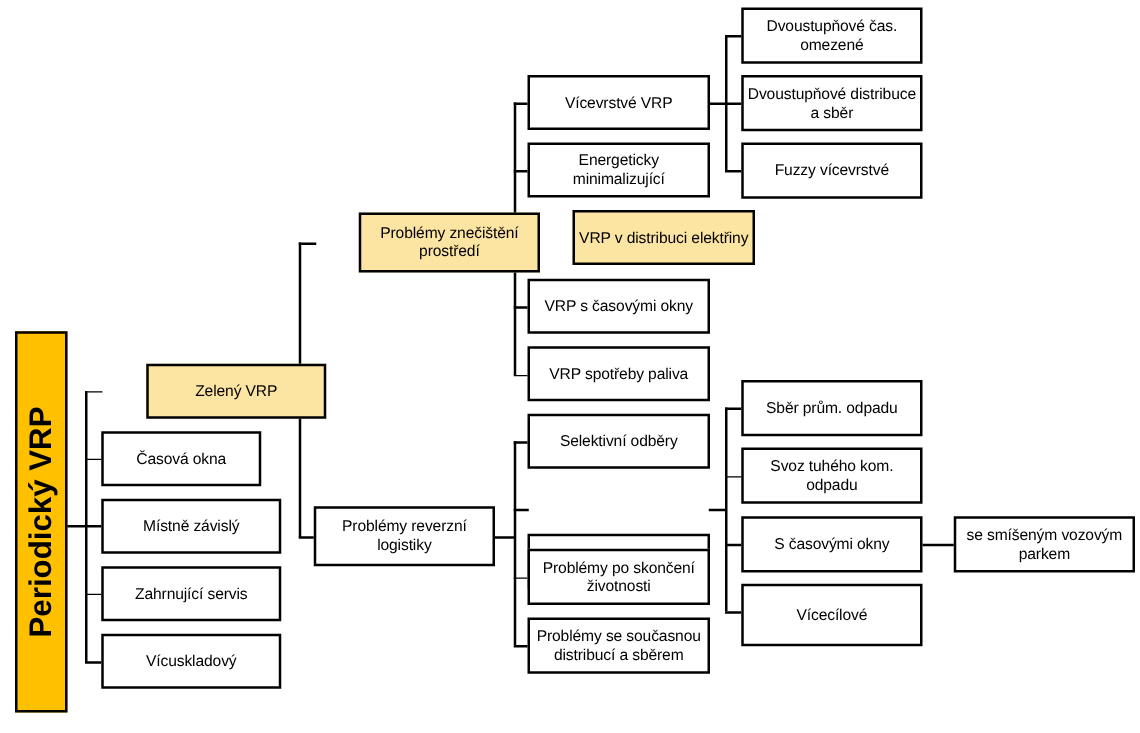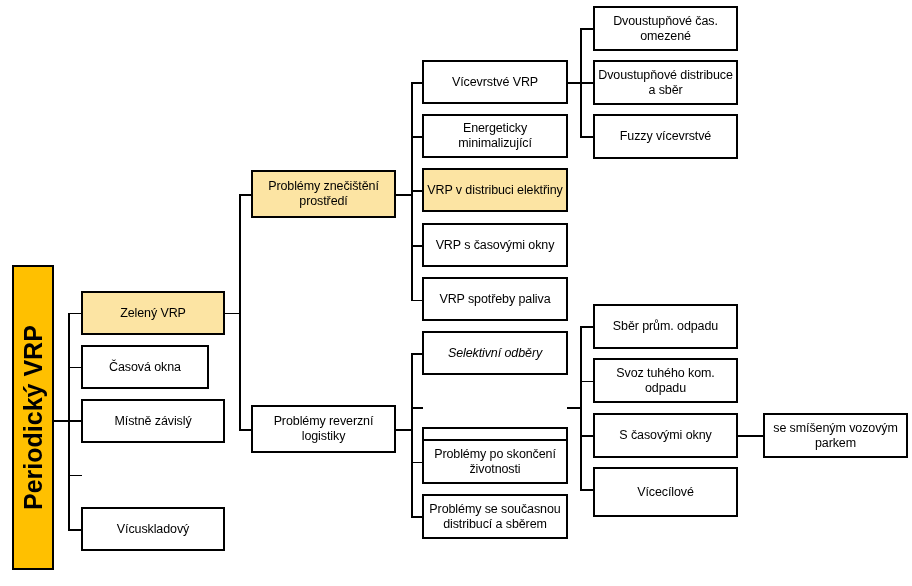--- a/index.html
+++ b/index.html
@@ -18,21 +18,21 @@
     display:flex;
     align-items:center;
     justify-content:center;
     text-align:center;
     color:#000000;
     font-size:12.5px;
     line-height:1.18;
     padding:2px 3px;
     letter-spacing:-0.1px;
   }
-  .node.highlight{background:#fce4a3;}
+  .node.highlight{background:#fce4a3;margin-left:36px;}
   .node.root{
     background:#ffc000;
     border:2.5px solid #000000;
     font-weight:bold;
     font-size:25px;
     letter-spacing:0px;
     writing-mode:vertical-rl;
     transform:rotate(180deg);
     line-height:1;
   }
@@ -89,32 +89,33 @@
   <div class="conn h" style="left:580px;top:435px;width:14px;"></div>
   <div class="conn h" style="left:580px;top:489px;width:14px;"></div>
 
   <div class="conn h" style="left:737px;top:435px;width:27px;"></div>
 
   <div class="node root" style="left:12px;top:265px;width:42px;height:305px;">Periodický VRP</div>
 
   <div class="node highlight" style="left:81px;top:291px;width:144px;height:44px;">Zelený VRP</div>
   <div class="node" style="left:81px;top:345px;width:128px;height:44px;">Časová okna</div>
   <div class="node" style="left:81px;top:399px;width:144px;height:44px;">Místně závislý</div>
+  <div class="node" style="left:81px;top:453px;width:144px;height:44px;">Zahrnující servis</div>
   <div class="node" style="left:81px;top:507px;width:144px;height:44px;">Vícuskladový</div>
 
   <div class="node highlight" style="left:251px;top:170px;width:145px;height:48px;">Problémy znečištění prostředí</div>
   <div class="node" style="left:251px;top:405px;width:145px;height:48px;">Problémy reverzní logistiky</div>
 
   <div class="node" style="left:422px;top:60px;width:146px;height:44px;">Vícevrstvé VRP</div>
   <div class="node" style="left:422px;top:114px;width:146px;height:44px;">Energeticky minimalizující</div>
   <div class="node highlight" style="left:422px;top:168px;width:146px;height:44px;">VRP v distribuci elektřiny</div>
   <div class="node" style="left:422px;top:223px;width:146px;height:44px;">VRP s časovými okny</div>
   <div class="node" style="left:422px;top:277px;width:146px;height:44px;">VRP spotřeby paliva</div>
 
-  <div class="node" style="left:422px;top:331px;width:146px;height:44px;font-style:italic;">Selektivní odběry</div>
+  <div class="node" style="left:422px;top:331px;width:146px;height:44px;">Selektivní odběry</div>
   <div class="node" style="left:422px;top:385px;width:146px;height:44px;margin-top:42px;">Sběr odpadu</div>
   <div class="node" style="left:422px;top:439px;width:146px;height:45px;">Problémy po skončení životnosti</div>
   <div class="node" style="left:422px;top:494px;width:146px;height:45px;">Problémy se současnou distribucí a sběrem</div>
 
   <div class="node" style="left:593px;top:6px;width:145px;height:45px;">Dvoustupňové čas. omezené</div>
   <div class="node" style="left:593px;top:60px;width:145px;height:45px;">Dvoustupňové distribuce a sběr</div>
   <div class="node" style="left:593px;top:114px;width:145px;height:45px;">Fuzzy vícevrstvé</div>
 
   <div class="node" style="left:593px;top:304px;width:145px;height:45px;">Sběr prům. odpadu</div>
   <div class="node" style="left:593px;top:358px;width:145px;height:45px;">Svoz tuhého kom. odpadu</div>

